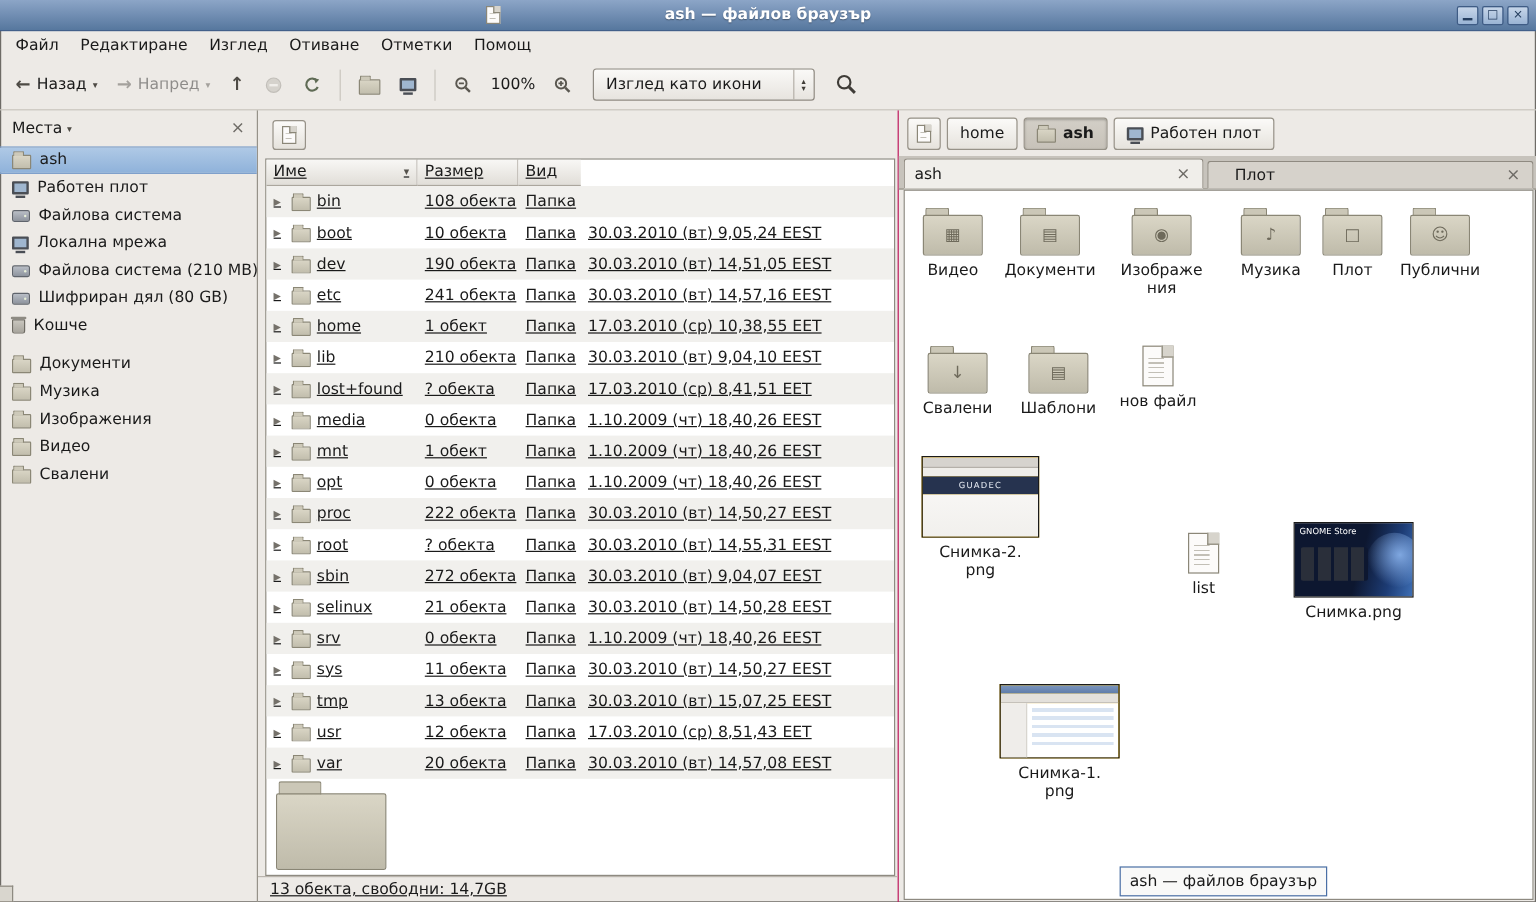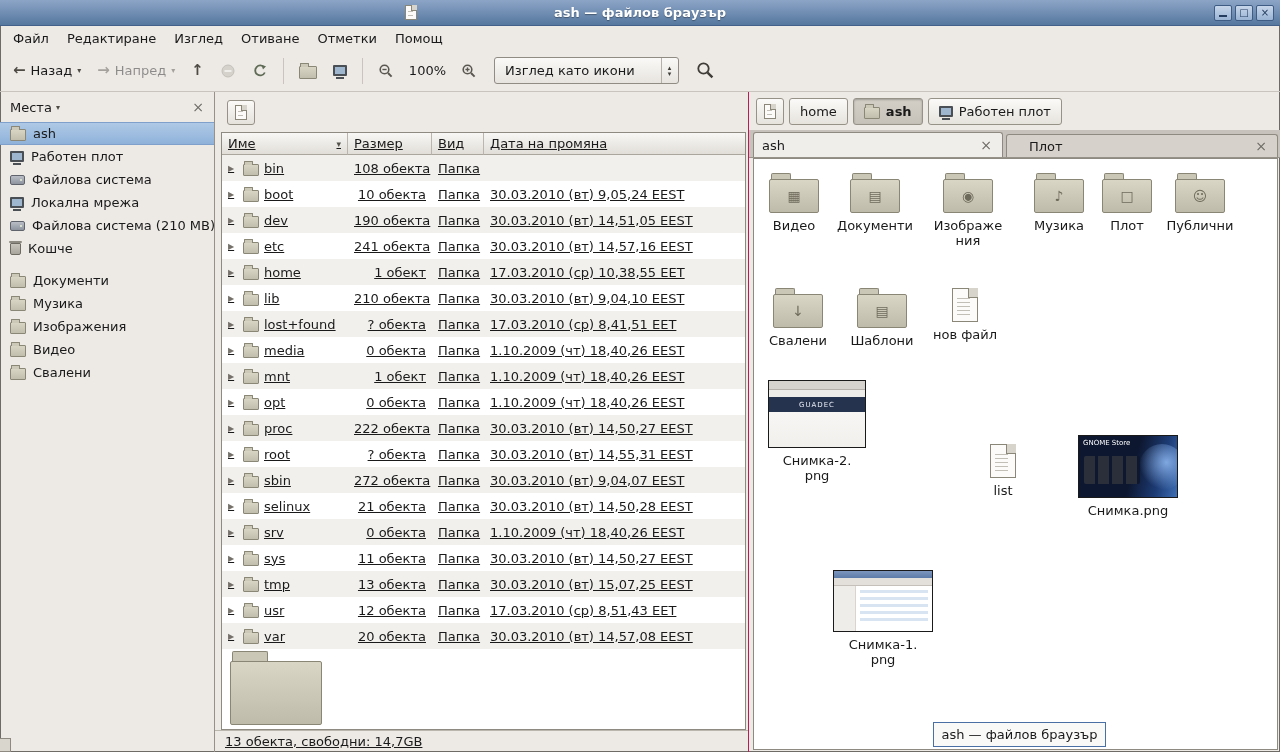--- a/index.html
+++ b/index.html
@@ -47,21 +47,21 @@
   .tree { flex:1; margin:0 2px 0 6px; border:1px solid #8E8A81; background:#fff; overflow:hidden; position:relative; }
   .thead, .trow { display:grid; grid-template-columns:126px 84px 52px 1fr; }
   .thead { height:22px; }
   .th { display:flex; align-items:center; padding:0 6px; background:linear-gradient(#F8F7F5,#E1DED8); border-right:1px solid #BAB5AD; border-bottom:1px solid #ABA69D; overflow:hidden; white-space:nowrap; }
   .th:last-child { border-right:none; }
   .th .sort { margin-left:auto; font-size:9px; color:#55524C; }
   .trow { height:26px; align-items:center; }
   .trow.even { background:#F1F0ED; }
   .tc { padding:0 6px; white-space:nowrap; overflow:hidden; }
   .tc.name { display:flex; align-items:center; gap:5px; padding-left:6px; }
-  .tc.size { text-align:right; }
+  .tc.size { text-align:left; }
   .exp { font-size:8px; color:#75716A; width:10px; flex:0 0 auto; }
   .statusbar { height:22px; border-top:1px solid #BAB5AD; display:flex; align-items:center; padding:0 10px; flex:0 0 auto; }
 
   
   .right { flex:1; display:flex; flex-direction:column; }
   .pathbar { height:38px; display:flex; align-items:center; gap:5px; padding:0 7px; flex:0 0 auto; }
   .pbtn { height:27px; display:flex; align-items:center; gap:6px; padding:0 10px; border:1px solid #979288; border-radius:3px; background:linear-gradient(#FBFAF8,#E6E3DD); }
   .pbtn.icon-only { padding:0 7px; }
   .pbtn.active { background:linear-gradient(#D3CFC7,#C7C2B9); box-shadow:inset 0 1px 2px rgba(0,0,0,.25); font-weight:bold; }
   .tabbar { height:28px; background:#C7C3BC; display:flex; align-items:flex-end; padding:3px 2px 0 4px; gap:3px; border-bottom:1px solid #969289; flex:0 0 auto; }
@@ -242,20 +242,24 @@
         </div>
       <div class="sb-item">
           <span class="i-monitor"></span>
           <span>Локална мрежа</span>
         </div>
       <div class="sb-item">
           <span class="i-drive"></span>
           <span>Файлова система (210 MB)</span>
         </div>
       <div class="sb-item">
+          <span class="i-drive"></span>
+          <span>Шифриран дял (80 GB)</span>
+        </div>
+      <div class="sb-item">
           <span class="i-trash"></span>
           <span>Кошче</span>
         </div>
       <div class="sb-sep"></div>
       <div class="sb-item">
           <span class="sfolder"></span>
           <span>Документи</span>
         </div>
       <div class="sb-item">
           <span class="sfolder"></span>
@@ -285,23 +289,20 @@
         <div class="thead">
           <div class="th">
               <span>Име</span>
               <span class="sort">▾</span>
             </div>
           <div class="th">
               <span>Размер</span>
             </div>
           <div class="th">
               <span>Вид</span>
-            </div>
-          <div class="th">
-              <span>Дата на промяна</span>
             </div>
         </div>
         <div class="trow even">
             <div class="tc name">
               <span class="exp">▶</span>
               <span class="sfolder"></span>
               <span>bin</span>
             </div>
             <div class="tc size">108 обекта</div>
             <div class="tc">Папка</div>

